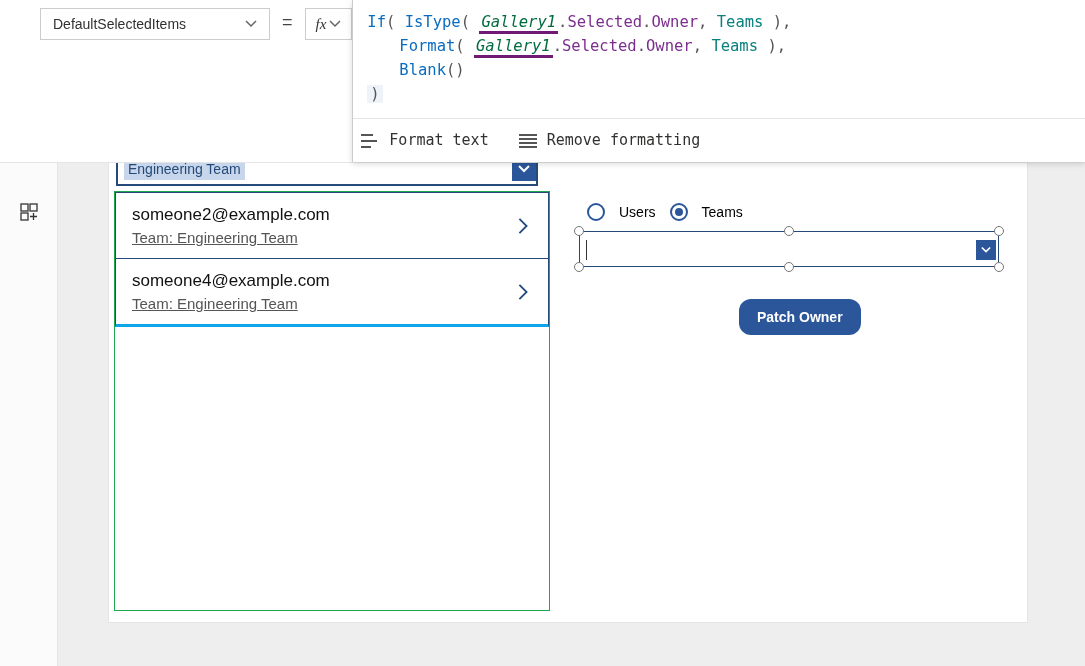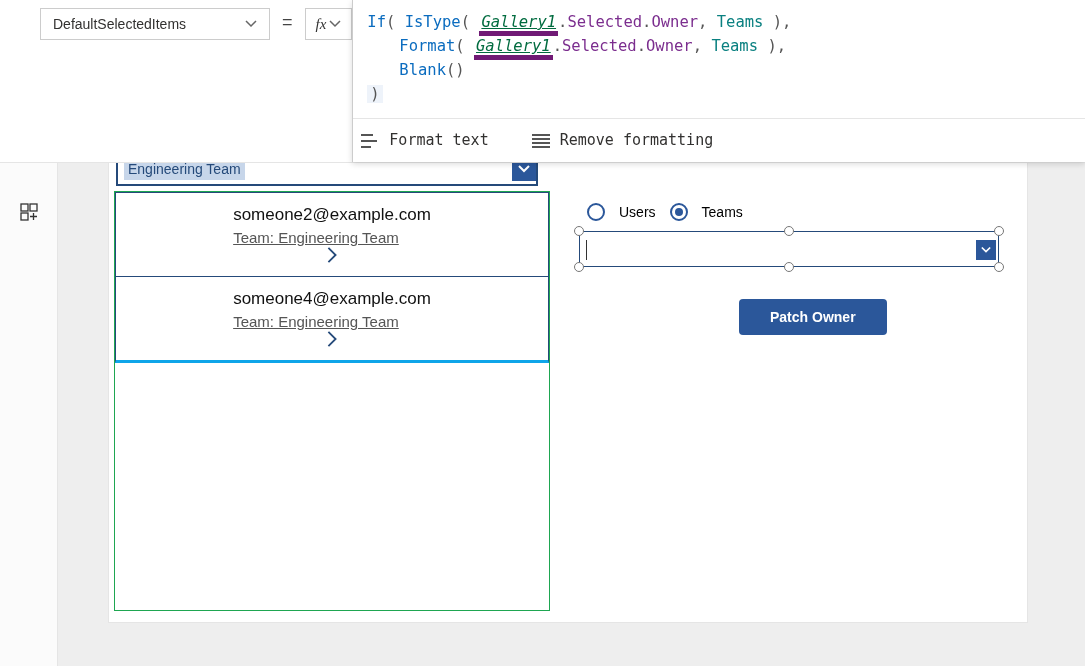--- a/index.html
+++ b/index.html
@@ -53,27 +53,27 @@
     background: #fff;
     border-left: 1px solid #ccc;
     padding: 10px 14px 0 14px;
     font-family: Consolas, monospace;
     font-size: 15.5px;
     line-height: 1.55;
     box-shadow: 0 2px 6px rgba(0,0,0,0.15);
     min-height: 160px;
   }
   .tok-func { color: #0b6cbf; }
-  .tok-id { color: #016b3f; font-style: italic; border-bottom: 5px solid #701a75; padding: 0 2px; text-decoration: underline;}
+  .tok-id { color: #016b3f; font-style: italic; border-bottom: 3px solid #701a75; padding: 0 2px;}
   .tok-prop { color: #7b2d8e; }
   .tok-type { color: #0a8080; }
   .tok-punc { color: #555; }
   .fbar {
     display: flex;
-    gap: 43px;
+    gap: 30px;
     align-items: center;
     background: #fff;
     padding: 10px 0 10px 8px;
     margin: 12px -14px 0 -14px;
     border-top: 1px solid #e5e5e5;
     font-size: 15px;
     color: #323130;
   }
   .fbar-item { display: flex; align-items: center; gap: 10px; cursor: pointer; }
   .fbar-icon { width: 18px; height: 14px; display: inline-flex; flex-direction: column; justify-content: space-between; }
@@ -152,21 +152,20 @@
     width: 436px; height: 420px;
     border: 1.5px solid #1ea651;
   }
   .gal-item {
     border: 1px solid #254a7a;
     border-bottom: none;
     padding: 12px 16px;
     display: flex;
     align-items: center;
     justify-content: space-between;
-    flex-direction: column;
   }
   .gal-item:last-child { border-bottom: 3px solid #0ea5e9; }
   .gal-text1 { font-size: 17px; color: #111; }
   .gal-text2 { font-size: 15px; color: #555; margin-top: 4px; text-decoration: underline;}
   .gal-chev { width: 18px; height: 18px; color: #254a7a; }
 
   .right-radio-row {
     position: absolute;
     left: 478px; top: 104px;
     display: flex; gap: 14px; align-items: center;
@@ -204,23 +203,23 @@
   }
   .caret { position: absolute; left: 6px; top: 8px; width: 1px; height: 20px; background: #333; }
 
   .patch-btn {
     position: absolute;
     left: 630px; top: 200px;
     background: #2b579a;
     color: #fff;
     font-size: 14px;
     font-weight: 600;
-    padding: 10px 31px;
+    padding: 10px 18px;
     border: none;
-    border-radius: 4px;
+    border-radius: 12px;
     cursor: pointer;
   }
 </style>
 </head>
 <body>
 
 <div class="top-bar">
   <div class="prop-select">
     <span>DefaultSelectedItems</span>
     <svg class="chev" viewBox="0 0 12 12">

